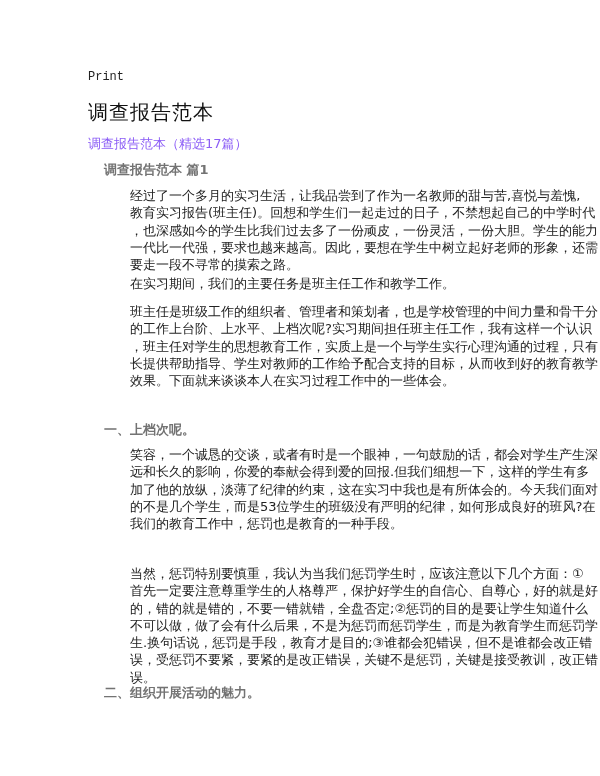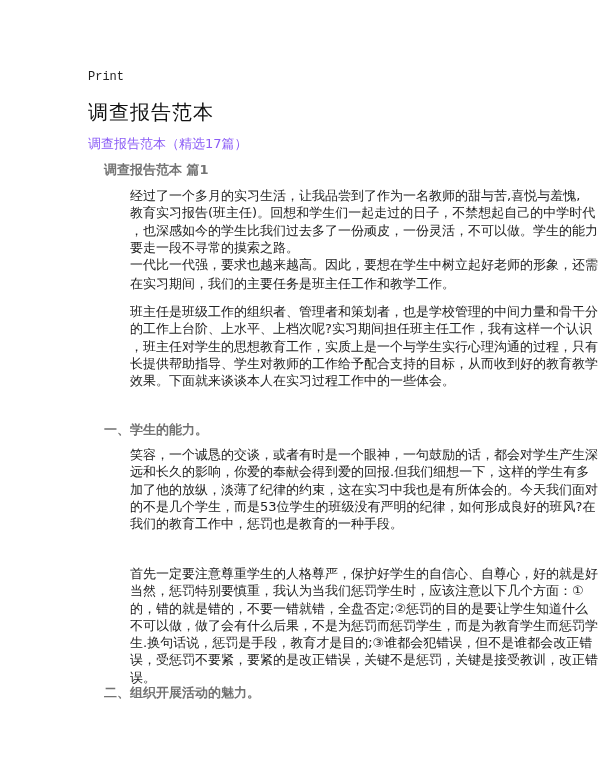--- a/index.html
+++ b/index.html
@@ -82,50 +82,50 @@
 
   <div class="doc-title">调查报告范本</div>
 
   <div class="subtitle">调查报告范本（精选17篇）</div>
 
   <div class="h-section" style="top:161px;">调查报告范本 篇1</div>
 
   <div class="para" style="top:187px;">
     <span class="line">经过了一个多月的实习生活，让我品尝到了作为一名教师的甜与苦,喜悦与羞愧,</span>
     <span class="line">教育实习报告(班主任)。回想和学生们一起走过的日子，不禁想起自己的中学时代</span>
-    <span class="line">，也深感如今的学生比我们过去多了一份顽皮，一份灵活，不可以做。学生的能力</span>
+    <span class="line">，也深感如今的学生比我们过去多了一份顽皮，一份灵活，一份大胆。学生的能力</span>
+    <span class="line">一代比一代强，要求也越来越高。因此，要想在学生中树立起好老师的形象，还需</span>
     <span class="line last">要走一段不寻常的摸索之路。</span>
-    <span class="line">一代比一代强，要求也越来越高。因此，要想在学生中树立起好老师的形象，还需</span>
   </div>
 
   <div class="para" style="top:275px;">
     <span class="line last">在实习期间，我们的主要任务是班主任工作和教学工作。</span>
   </div>
 
   <div class="para" style="top:303px;">
     <span class="line">班主任是班级工作的组织者、管理者和策划者，也是学校管理的中间力量和骨干分</span>
     <span class="line">的工作上台阶、上水平、上档次呢?实习期间担任班主任工作，我有这样一个认识</span>
     <span class="line">，班主任对学生的思想教育工作，实质上是一个与学生实行心理沟通的过程，只有</span>
     <span class="line">长提供帮助指导、学生对教师的工作给予配合支持的目标，从而收到好的教育教学</span>
     <span class="line last">效果。下面就来谈谈本人在实习过程工作中的一些体会。</span>
   </div>
 
-  <div class="h-section" style="top:421px;">一、学生的能力。</div>
+  <div class="h-section" style="top:421px;">一、上档次呢。</div>
 
   <div class="para" style="top:446px;">
     <span class="line">笑容，一个诚恳的交谈，或者有时是一个眼神，一句鼓励的话，都会对学生产生深</span>
     <span class="line">远和长久的影响，你爱的奉献会得到爱的回报.但我们细想一下，这样的学生有多</span>
     <span class="line">加了他的放纵，淡薄了纪律的约束，这在实习中我也是有所体会的。今天我们面对</span>
     <span class="line">的不是几个学生，而是53位学生的班级没有严明的纪律，如何形成良好的班风?在</span>
     <span class="line last">我们的教育工作中，惩罚也是教育的一种手段。</span>
   </div>
 
   <div class="para" style="top:565px;">
+    <span class="line">当然，惩罚特别要慎重，我认为当我们惩罚学生时，应该注意以下几个方面：①</span>
     <span class="line">首先一定要注意尊重学生的人格尊严，保护好学生的自信心、自尊心，好的就是好</span>
-    <span class="line">当然，惩罚特别要慎重，我认为当我们惩罚学生时，应该注意以下几个方面：①</span>
     <span class="line">的，错的就是错的，不要一错就错，全盘否定;②惩罚的目的是要让学生知道什么</span>
     <span class="line">不可以做，做了会有什么后果，不是为惩罚而惩罚学生，而是为教育学生而惩罚学</span>
     <span class="line">生.换句话说，惩罚是手段，教育才是目的;③谁都会犯错误，但不是谁都会改正错</span>
     <span class="line">误，受惩罚不要紧，要紧的是改正错误，关键不是惩罚，关键是接受教训，改正错</span>
     <span class="line last">误。</span>
   </div>
 
   <div class="h-section" style="top:684px;">二、组织开展活动的魅力。</div>
 
 </div>

